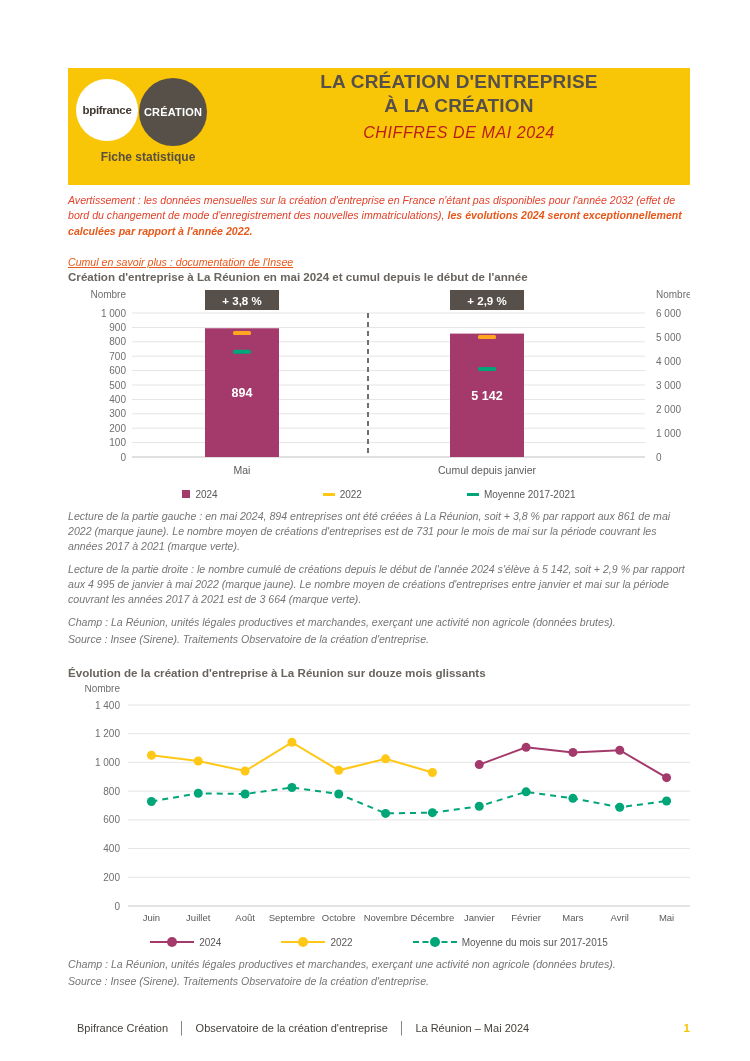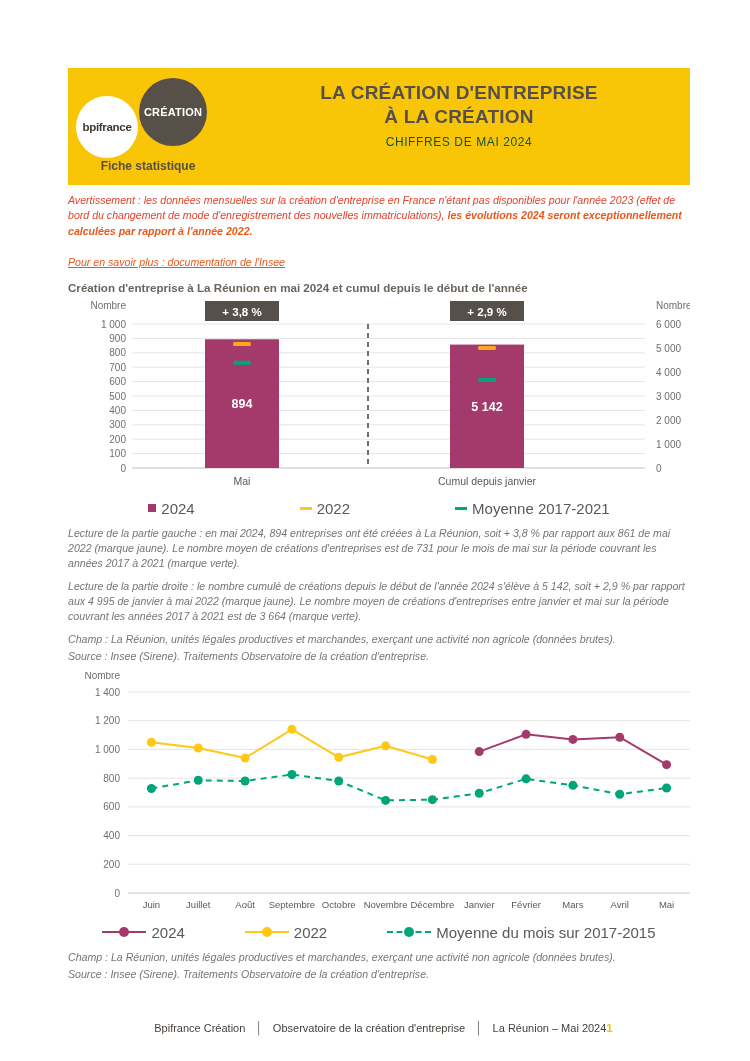--- a/index.html
+++ b/index.html
@@ -4,66 +4,66 @@
 <style>
   html,body{margin:0;padding:0;background:#e9e9e9;}
   .page{width:750px;height:1061px;background:#ffffff;position:relative;margin:0 auto;
         font-family:"Liberation Sans",sans-serif;overflow:hidden;}
   .content{position:absolute;left:68px;top:68px;width:622px;}
 
   
   .band{background:#F8C606;height:117px;position:relative;display:flex;}
   .logos{width:160px;position:relative;flex:none;}
   .circle{position:absolute;border-radius:50%;display:flex;align-items:center;justify-content:center;}
-  .c-white{left:8px;top:28px;width:62px;height:62px;background:#ffffff;}
+  .c-white{left:8px;top:11px;width:62px;height:62px;background:#ffffff;}
   .c-white span{font-weight:bold;font-size:11.5px;color:#40382F;letter-spacing:-0.3px;}
   .c-brown{left:71px;top:10px;width:68px;height:68px;background:#575049;}
   .c-brown span{font-weight:bold;font-size:11px;color:#ffffff;letter-spacing:0.2px;position:relative;}
   .c-brown i{position:absolute;left:39px;bottom:-5px;width:4px;height:4px;border-radius:50%;background:#F8C606;}
-  .tagline{position:absolute;left:0;top:91px;width:160px;text-align:center;
+  .tagline{position:absolute;left:0;top:82px;width:160px;text-align:center;
            font-weight:bold;font-size:12px;color:#584F3F;}
-  .titles{flex:1;text-align:center;padding-top:13px;}
+  .titles{flex:1;text-align:center;padding-top:2px;}
   .t1{font-weight:bold;font-size:19px;color:#57504A;line-height:1.25;letter-spacing:0.2px;}
-  .t2{font-size:12px;color:#14532d;margin-top:6px;letter-spacing:0.6px;}
+  .t2{font-size:16px;color:#b91c1c;margin-top:6px;letter-spacing:0.6px;font-style:italic;}
 
   
   .warning{margin-top:8px;font-size:10.6px;font-style:italic;color:#E2422B;line-height:1.45;}
   .warning b{color:#E8581A;}
   .doclink{display:inline-block;margin-top:6px;font-size:10.6px;font-style:italic;
            color:#E8581A;text-decoration:underline;cursor:pointer;}
 
-  .sec-title{margin-top:11px;font-size:11.6px;font-weight:bold;color:#6A645E;}
+  .sec-title{font-size:11.6px;font-weight:bold;color:#6A645E;}
 
   
   .chart{margin-top:6px;}
   svg text{font-family:"Liberation Sans",sans-serif;}
   .tick{font-size:10px;fill:#6F6F6F;}
   .cat{font-size:10.5px;fill:#595959;}
   .badge-text{font-size:11.5px;font-weight:bold;fill:#ffffff;}
   .bar-value{font-size:12.5px;font-weight:bold;fill:#ffffff;}
 
   .chart-legend{display:flex;justify-content:center;gap:105px;margin-top:4px;
-                font-size:15px;color:#595959;align-items:center;}
+                font-size:10px;color:#595959;align-items:center;}
   .chart-legend.line-leg{gap:60px;}
   .leg-item{display:flex;align-items:center;gap:5px;}
   .sw-sq{width:8px;height:8px;background:#A43A6B;display:inline-block;}
   .sw-dash{width:12px;height:3px;display:inline-block;}
   .lsw{display:inline-block;width:44px;height:10px;position:relative;}
   .lsw .ln{position:absolute;top:4px;left:0;right:0;border-top:2px solid var(--c);}
   .lsw.dashed .ln{border-top-style:dashed;}
   .lsw .dot{position:absolute;left:50%;top:0;margin-left:-5px;width:10px;height:10px;
             border-radius:50%;background:var(--c);}
 
   
   .notes{margin-top:9px;}
   .notes p{margin:0 0 7px 0;font-size:10.6px;font-style:italic;color:#757575;line-height:1.45;}
 
   
   .footer{position:absolute;left:68px;right:60px;bottom:26px;display:flex;
-          justify-content:center;align-items:center;font-size:11px;color:#453F3A;margin-left:9px;}
+          justify-content:space-between;align-items:center;font-size:11px;color:#453F3A;margin-left:9px;}
   .footer .sep{color:#6F6F6F;margin:0 10px;font-size:12px;}
   .page-num{font-weight:bold;color:#F5C400;font-size:11.5px;}
 </style>
 </head>
 <body>
 
 <div class="page">
   <div class="content">
 
     
@@ -79,23 +79,23 @@
         <div class="tagline">Fiche statistique</div>
       </div>
       <div class="titles">
         <div class="t1">LA CRÉATION D'ENTREPRISE</div>
         <div class="t1">À LA CRÉATION</div>
         <div class="t2">CHIFFRES DE MAI 2024</div>
       </div>
     </div>
 
     
-    <p class="warning"><span>Avertissement : les données mensuelles sur la création d'entreprise en France n'étant pas disponibles pour l'année 2023 (effet de bord du changement de mode d'enregistrement des nouvelles immatriculations), </span><b>les évolutions 2024 seront exceptionnellement calculées par rapport à l'année 2022.</b></p>
-
-    <a class="doclink">Pour en savoir plus : documentation de l'Insee</a>
+    <p class="warning"><span>Avertissement : les données mensuelles sur la création d'entreprise en France n'étant pas disponibles pour l'année 2032 (effet de bord du changement de mode d'enregistrement des nouvelles immatriculations), </span><b>les évolutions 2024 seront exceptionnellement calculées par rapport à l'année 2022.</b></p>
+
+    <a class="doclink">Cumul en savoir plus : documentation de l'Insee</a>
 
     
     <div class="sec-title">Création d'entreprise à La Réunion en mai 2024 et cumul depuis le début de l'année</div>
 
     <div class="chart" id="bar-chart"><svg viewBox="0 0 622 192" width="622" height="192">
           <line x1="64" y1="168" x2="577" y2="168" stroke="#C2C2C2" stroke-width="1"></line>
           <text x="58" y="171.5" text-anchor="end" class="tick">0</text>
           <line x1="64" y1="153.6" x2="577" y2="153.6" stroke="#E5E5E5" stroke-width="1"></line>
           <text x="58" y="157.1" text-anchor="end" class="tick">100</text>
           <line x1="64" y1="139.2" x2="577" y2="139.2" stroke="#E5E5E5" stroke-width="1"></line>
@@ -158,20 +158,21 @@
     </div>
 
     <div class="notes">
       <p>Lecture de la partie gauche : en mai 2024, 894 entreprises ont été créées à La Réunion, soit + 3,8 % par rapport aux 861 de mai 2022 (marque jaune). Le nombre moyen de créations d'entreprises est de 731 pour le mois de mai sur la période couvrant les années 2017 à 2021 (marque verte).</p>
       <p>Lecture de la partie droite : le nombre cumulé de créations depuis le début de l'année 2024 s'élève à 5 142, soit + 2,9 % par rapport aux 4 995 de janvier à mai 2022 (marque jaune). Le nombre moyen de créations d'entreprises entre janvier et mai sur la période couvrant les années 2017 à 2021 est de 3 664 (marque verte).</p>
       <p style="margin-bottom:2px">Champ : La Réunion, unités légales productives et marchandes, exerçant une activité non agricole (données brutes).</p>
       <p>Source : Insee (Sirene). Traitements Observatoire de la création d'entreprise.</p>
     </div>
 
     
+    <div class="sec-title" style="margin-top:18px">Évolution de la création d'entreprise à La Réunion sur douze mois glissants</div>
 
     <div class="chart" id="line-chart"><svg viewBox="0 0 622 244" width="622" height="244">
           <line x1="60" y1="221" x2="622" y2="221" stroke="#C9C9C9" stroke-width="1"></line>
           <text x="52" y="224.5" text-anchor="end" class="tick">0</text>
           <line x1="60" y1="192.28571428571428" x2="622" y2="192.28571428571428" stroke="#E5E5E5" stroke-width="1"></line>
           <text x="52" y="195.78571428571428" text-anchor="end" class="tick">200</text>
           <line x1="60" y1="163.57142857142858" x2="622" y2="163.57142857142858" stroke="#E5E5E5" stroke-width="1"></line>
           <text x="52" y="167.07142857142858" text-anchor="end" class="tick">400</text>
           <line x1="60" y1="134.85714285714286" x2="622" y2="134.85714285714286" stroke="#E5E5E5" stroke-width="1"></line>
           <text x="52" y="138.35714285714286" text-anchor="end" class="tick">600</text>

